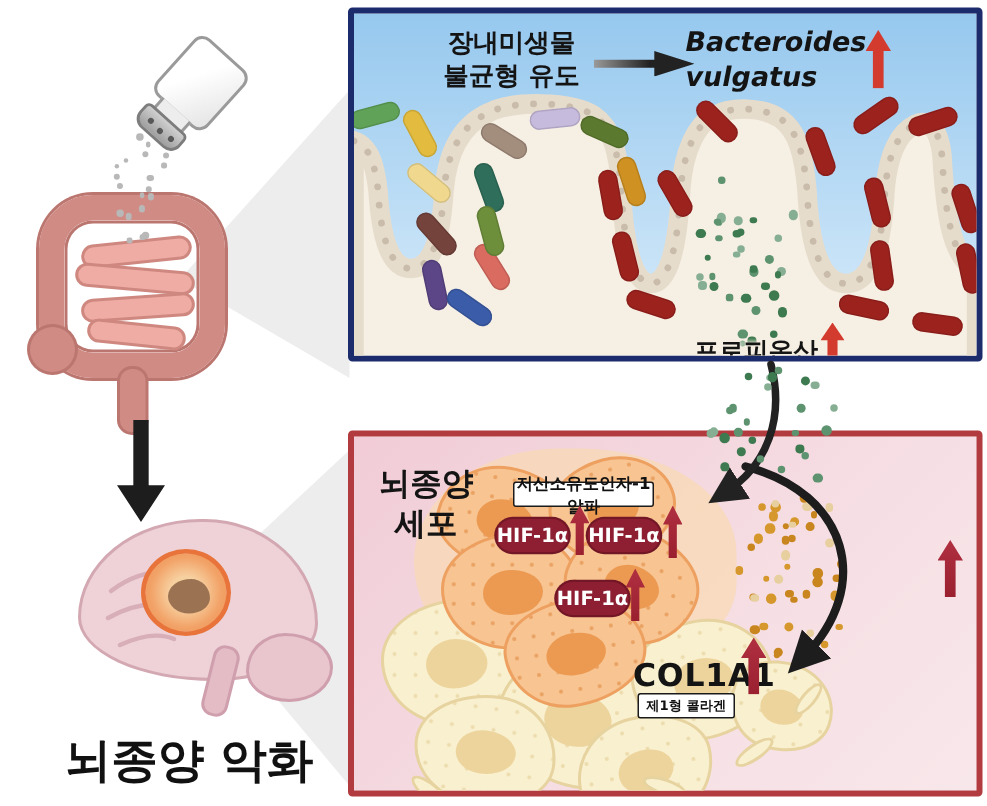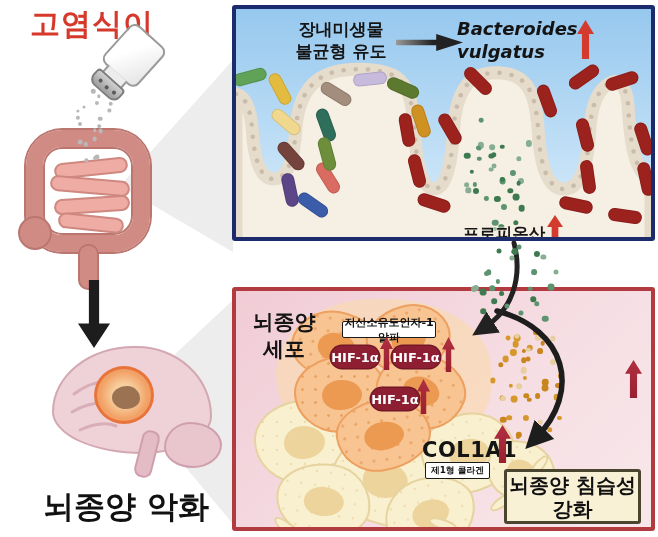--- a/index.html
+++ b/index.html
@@ -94,21 +94,20 @@
 </head>
 <body>
 
 <div id="canvas">
 
   <svg id="beams" class="abs" width="658" height="537">
     <polygon points="120,186 233,60 233,252" fill="#ededed"></polygon>
     <polygon points="128,398 233,300 233,524" fill="#ededed"></polygon>
   </svg>
 
-  <div id="title" class="abs">고염식이</div>
 
   <div id="organ-layer" class="abs">
 
     <div id="shaker" class="abs">
       <div id="shaker-body"></div>
       <div id="shaker-neck"></div>
       <div id="shaker-cap"></div>
     </div>
 
     <div id="intestine" class="abs">
@@ -346,22 +345,20 @@
       <div id="hif1" class="hif-pill">HIF-1α</div>
       <div id="hif2" class="hif-pill">HIF-1α</div>
       <div id="hif3" class="hif-pill">HIF-1α</div>
       <div id="hif-arrow1" class="up-arrow up-dark"></div>
       <div id="hif-arrow2" class="up-arrow up-dark"></div>
       <div id="hif-arrow3" class="up-arrow up-dark"></div>
       <div id="tgf-up-arrow" class="up-arrow up-dark"></div>
       <div id="col-label" class="abs">COL1A1</div>
       <div id="col-up-arrow" class="up-arrow up-dark"></div>
       <div id="col-name-box" class="white-box">제1형 콜라겐</div>
-      <div id="outcome-box" class="abs preline">뇌종양 침습성
-강화</div>
     </div>
   </div>
 
   <svg id="cross-svg" width="658" height="537">
     <defs>
       <marker id="ah1" markerWidth="6" markerHeight="6" refX="2.2" refY="2.5" orient="auto">
         <path d="M0,0 L5,2.5 L0,5 Z" fill="#222"></path>
       </marker>
     </defs>
     <path d="M514,243 C523,278 512,310 484,328" fill="none" stroke="#222" stroke-width="5" stroke-linecap="round" marker-end="url(#ah1)"></path>

